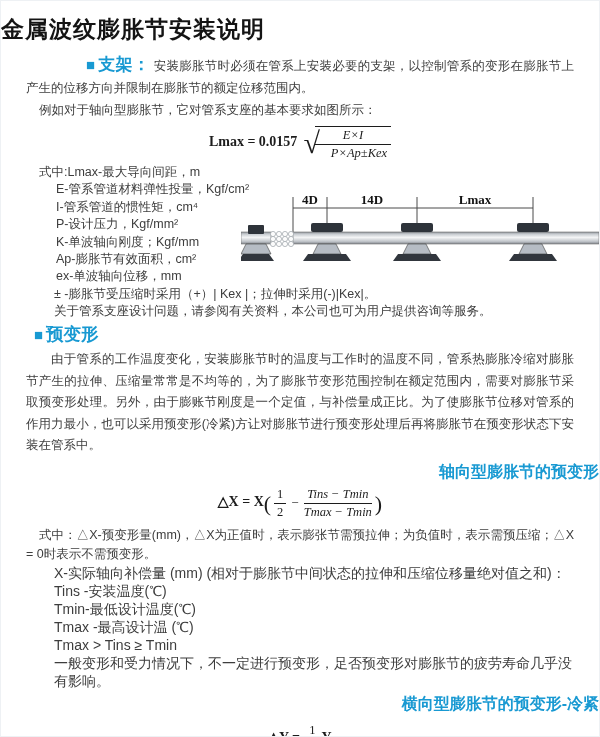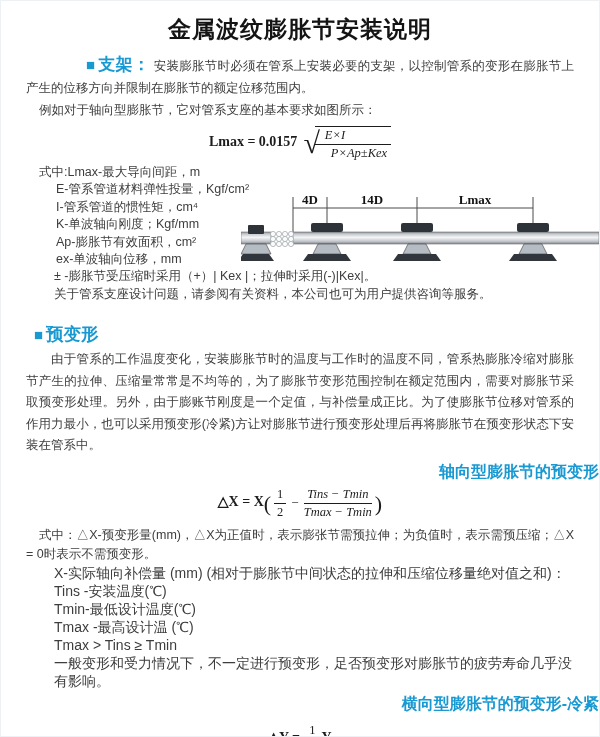--- a/index.html
+++ b/index.html
@@ -3,21 +3,21 @@
 <meta charset="utf-8">
 <style>
   html,body { margin:0; padding:0; background:#fbfbf9; }
   .page {
     position:relative; width:600px; height:737px; margin:0 auto;
     background:#ffffff; overflow:hidden;
     font-family:"Liberation Sans", sans-serif; color:#3d3d3d;
     border:1px solid #eef1f4; box-sizing:border-box;
   }
   h1.title {
-    margin:0; padding:13px 0 9px; text-align:center;
+    margin:0; padding:13px 0 9px; text-align:left;
     font-size:23px; letter-spacing:1px; color:#141414;
     font-weight:bold;
   }
   .para { margin:0 25px; font-size:12.5px; line-height:22px; text-align:justify; }
   .p-head { text-indent:60px; }
   .p-example { text-indent:13px; margin-top:0; }
   .p-body2 { text-indent:25px; line-height:21.5px; }
   .sec-head { font-size:17px; font-weight:bold; color:#1899d2; }
   .marker { font-size:15px; margin-right:3px; color:#1899d2; }
   h2.sec2 { margin:6px 0 3px 33px; font-size:17.5px; font-weight:bold; color:#1899d2; }
@@ -25,21 +25,21 @@
   h3.sub2 { margin-left:33px; margin-top:4px; }
 
   
   .formula { text-align:center; font-family:"Liberation Serif", serif; color:#1c1c1c; font-size:13px; }
   .f1 { margin:5px 0 3px; }
   .f2 { margin:4px 0 6px; }
   .f3 { margin:8px 0 10px; }
   .f-bold { font-weight:bold; font-size:14px; }
   .sqrt { display:inline-block; font-size:30px; font-weight:400; vertical-align:-7px; margin:0 -5px 0 6px; line-height:0.8; }
   .radfrac {
-    display:inline-flex; flex-direction:column; text-align:left;
+    display:inline-flex; flex-direction:column; text-align:center;
     border-top:1.5px solid #1c1c1c; font-style:italic; font-size:12.5px;
     vertical-align:middle; padding-top:1px;
   }
   .radfrac .num { border-bottom:1px solid #1c1c1c; padding:0 10px 1px; }
   .radfrac .den { padding:1px 4px 0;margin-left:12px; }
   .frac { display:inline-flex; flex-direction:column; text-align:center; font-size:12.5px; vertical-align:middle; margin:0 3px; }
   .frac .num { border-bottom:1px solid #1c1c1c; padding:0 3px 1px; }
   .frac .den { padding-top:1px; }
   .frac.it { font-style:italic; }
   .paren { font-size:22px; vertical-align:middle; line-height:1; font-weight:400; }
@@ -71,20 +71,21 @@
     <span class="f-bold">Lmax = 0.0157</span><span class="sqrt">√</span><span class="radfrac">
         <span class="num">E×I</span>
         <span class="den">P×Ap±Kex</span>
       </span>
   </div>
 
   <div class="defs">
     <div class="defline">式中:Lmax-最大导向间距，m</div>
     <div class="defline ind">E-管系管道材料弹性投量，Kgf/cm²</div>
     <div class="defline ind">I-管系管道的惯性矩，cm⁴</div>
+    <div class="defline ind">P-设计压力，Kgf/mm²</div>
     <div class="defline ind">K-单波轴向刚度；Kgf/mm</div>
     <div class="defline ind">Ap-膨胀节有效面积，cm²</div>
     <div class="defline ind">ex-单波轴向位移，mm</div>
     <div class="defline half">± -膨胀节受压缩时采用（+）| Kex |；拉伸时采用(-)|Kex|。</div>
     <div class="defline half">关于管系支座设计问题，请参阅有关资料，本公司也可为用户提供咨询等服务。</div>
 
     <svg class="diagram" width="358" height="100" viewBox="0 0 358 100">
       <defs>
         <linearGradient id="pipeG" x1="0" y1="0" x2="0" y2="1">
           <stop offset="0" stop-color="#8f949a"></stop>

